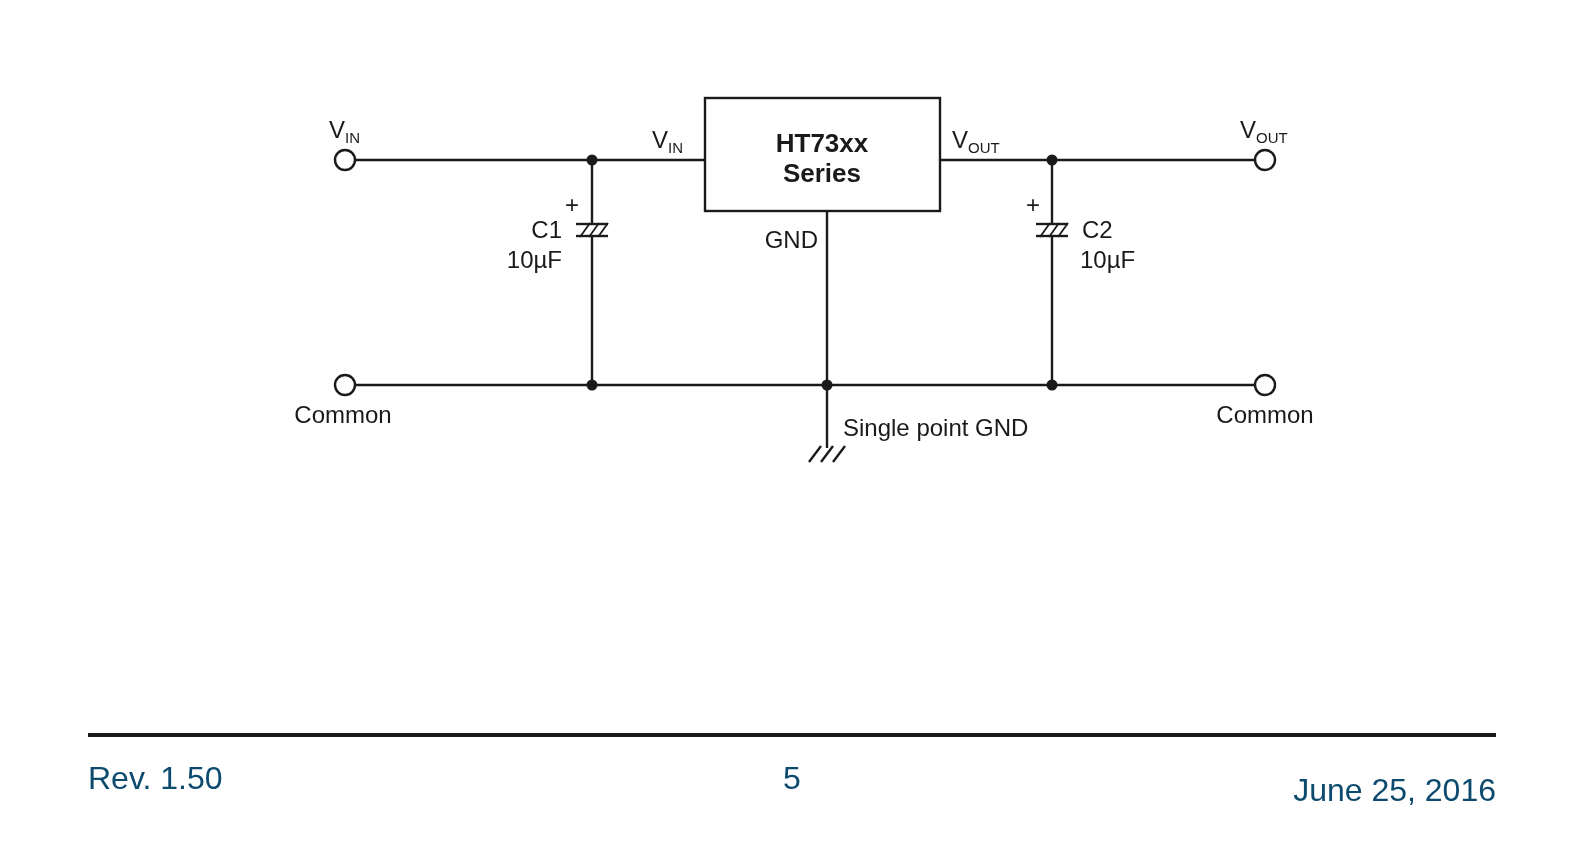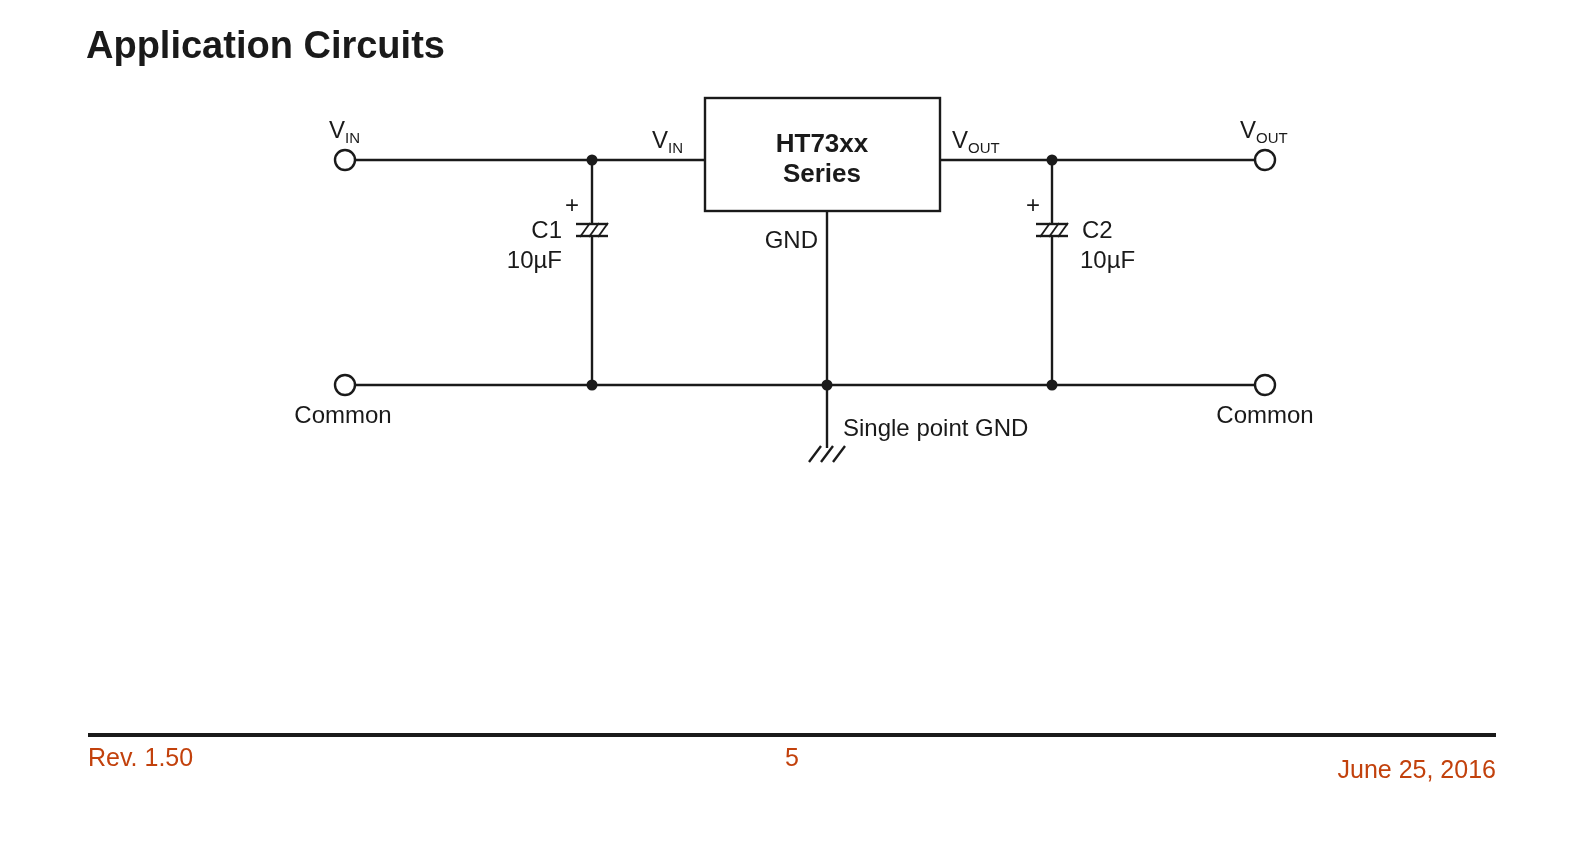--- a/index.html
+++ b/index.html
@@ -48,34 +48,33 @@
   .footer-rule {
     position: absolute;
     left: 88px;
     top: 733px;
     width: 1408px;
     height: 4px;
     background: #1a1a1a;
   }
   .footer-text {
     position: absolute;
-    top: 743px;
-    font-size: 25px;
-    color: #c2410c;
+    top: 760px;
+    font-size: 32px;
+    color: #0c4a6e;
   }
   .footer-left { left: 88px; }
   .footer-center { left: 0; width: 1584px; text-align: center; }
   .footer-right { right: 88px; text-align: right; margin-top: 12px; }
 </style>
 </head>
 <body>
 
 <div class="page">
 
-  <h1 class="page-title">Application Circuits</h1>
 
   <svg class="circuit" viewBox="0 0 1584 420">
     <defs>
       <g id="capsym">
         <line class="wire" x1="592" y1="144" x2="592" y2="144"></line>
         <line class="wire" x1="576" y1="144" x2="608" y2="144"></line>
         <line class="wire" x1="576" y1="156" x2="608" y2="156"></line>
         <line class="thin" x1="580" y1="157" x2="590" y2="143"></line>
         <line class="thin" x1="589" y1="157" x2="599" y2="143"></line>
         <line class="thin" x1="598" y1="157" x2="608" y2="143"></line>

